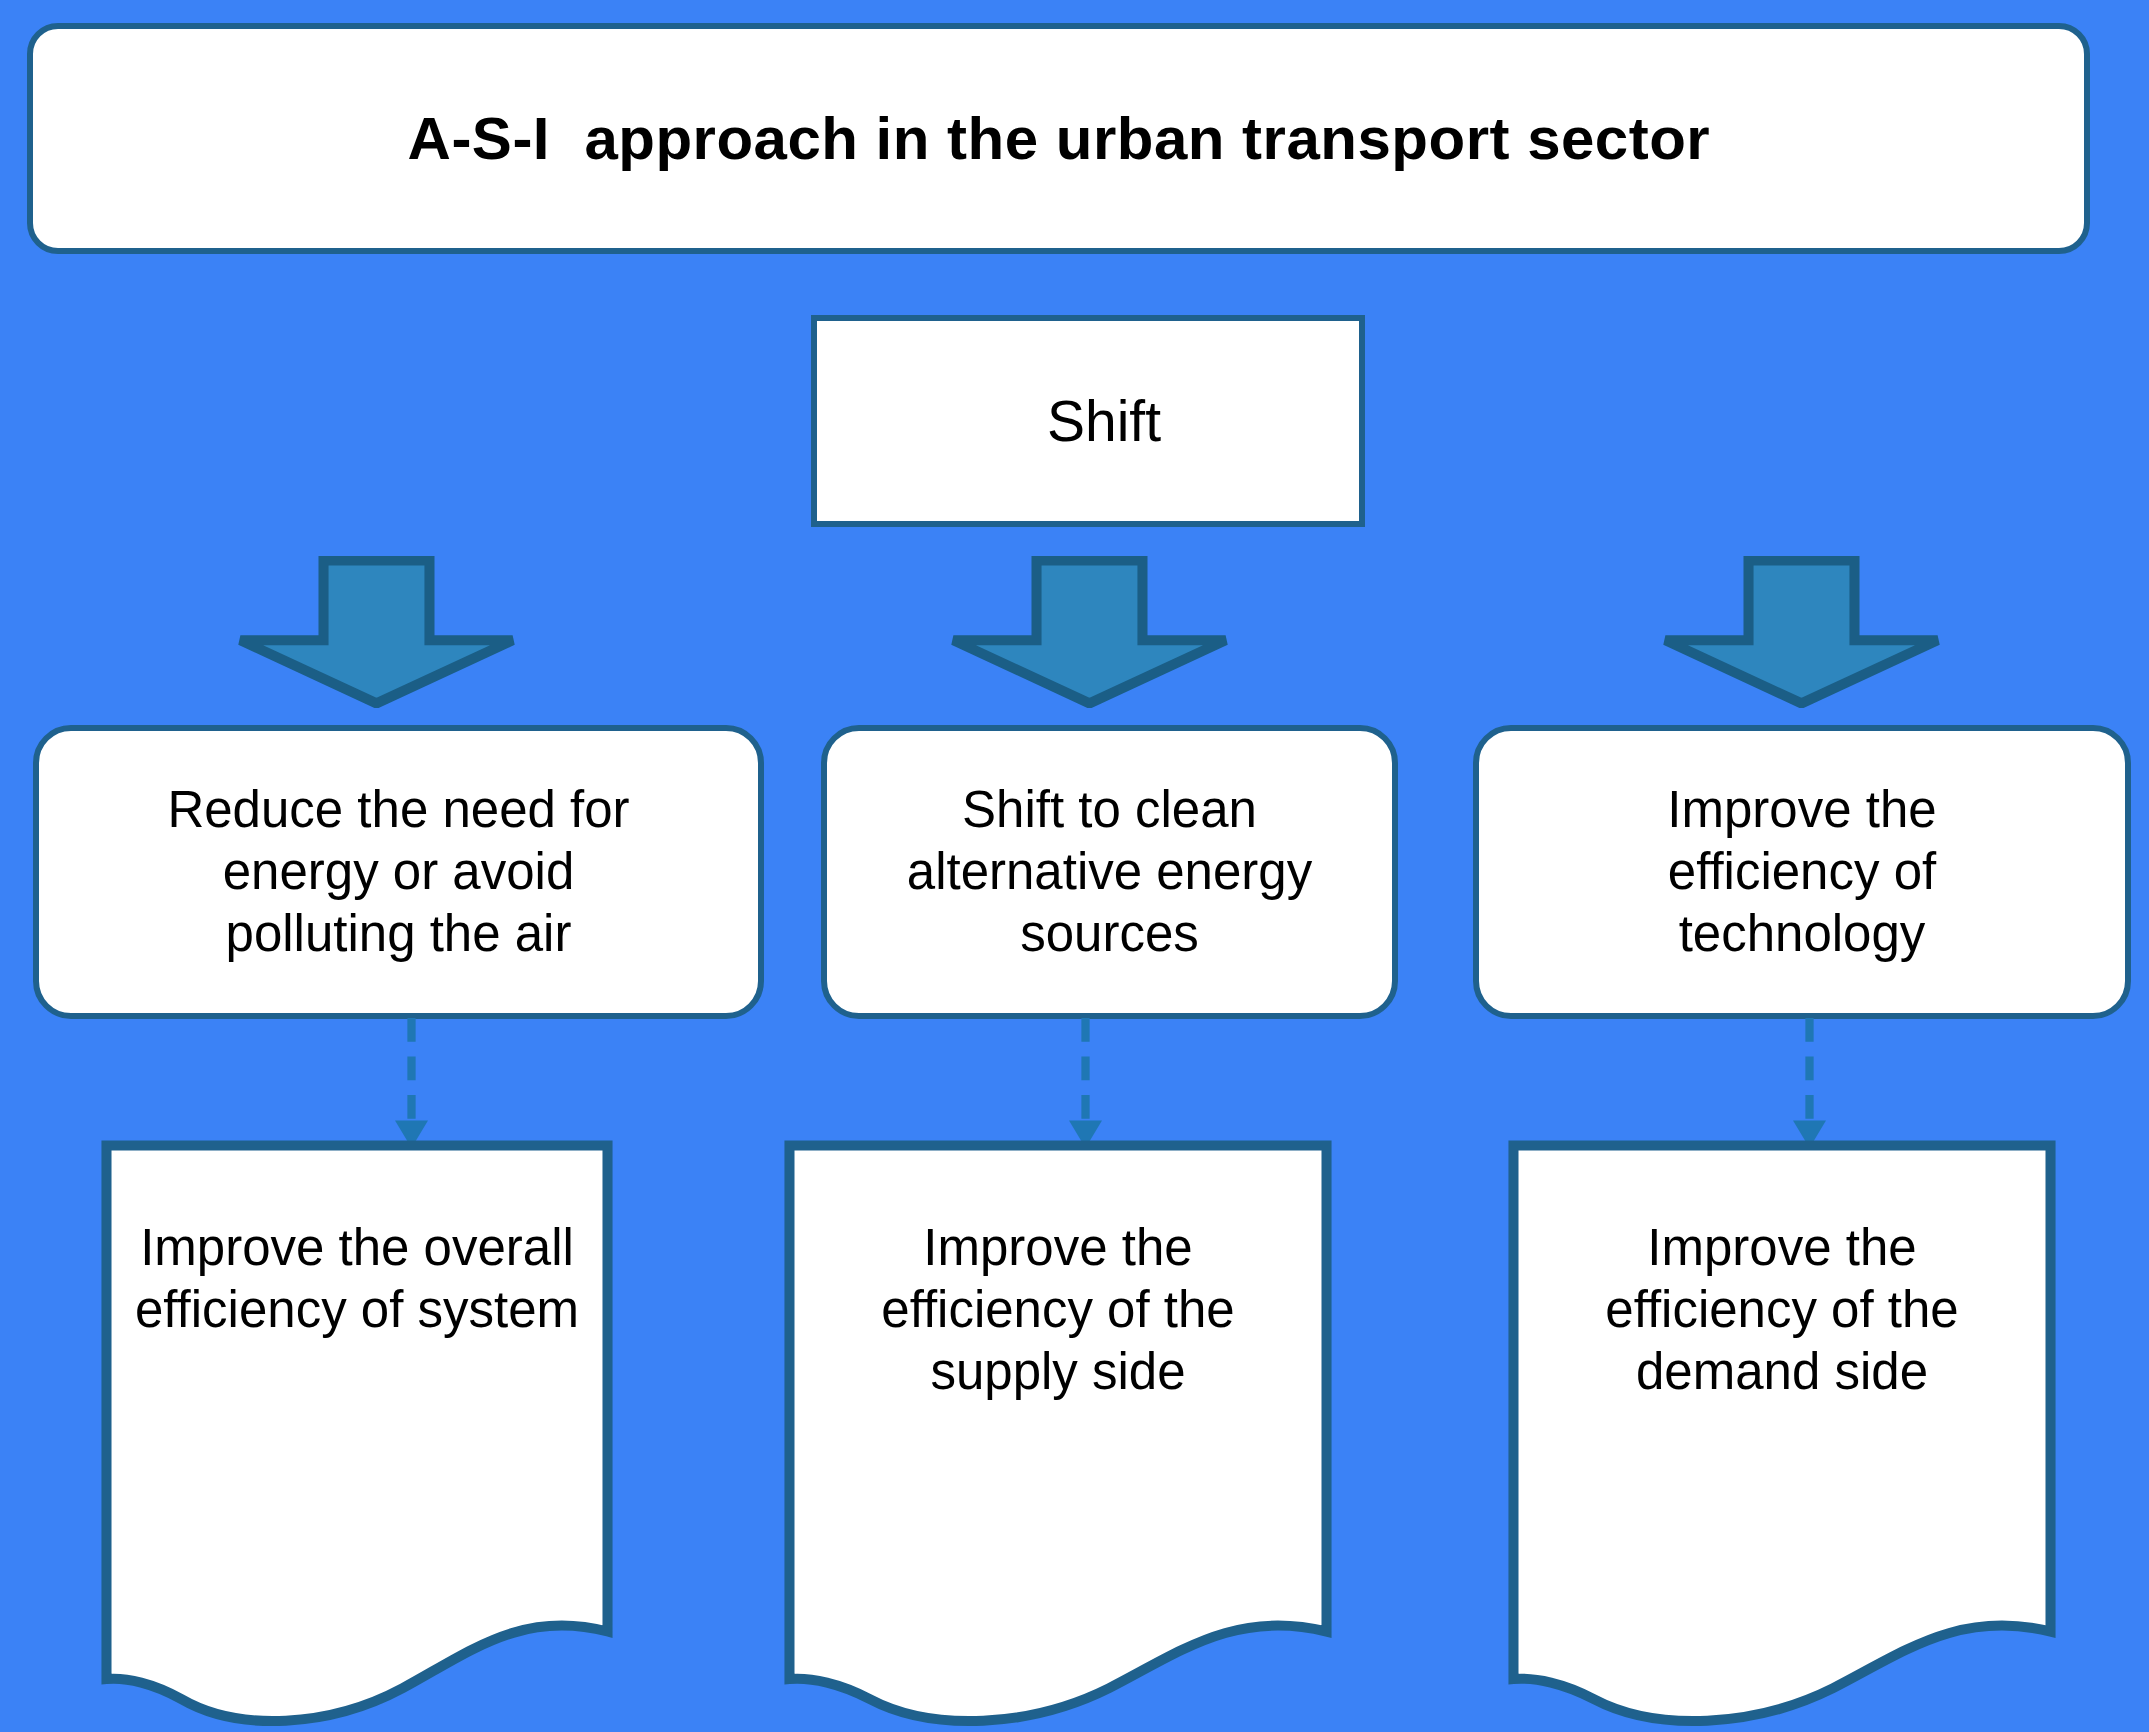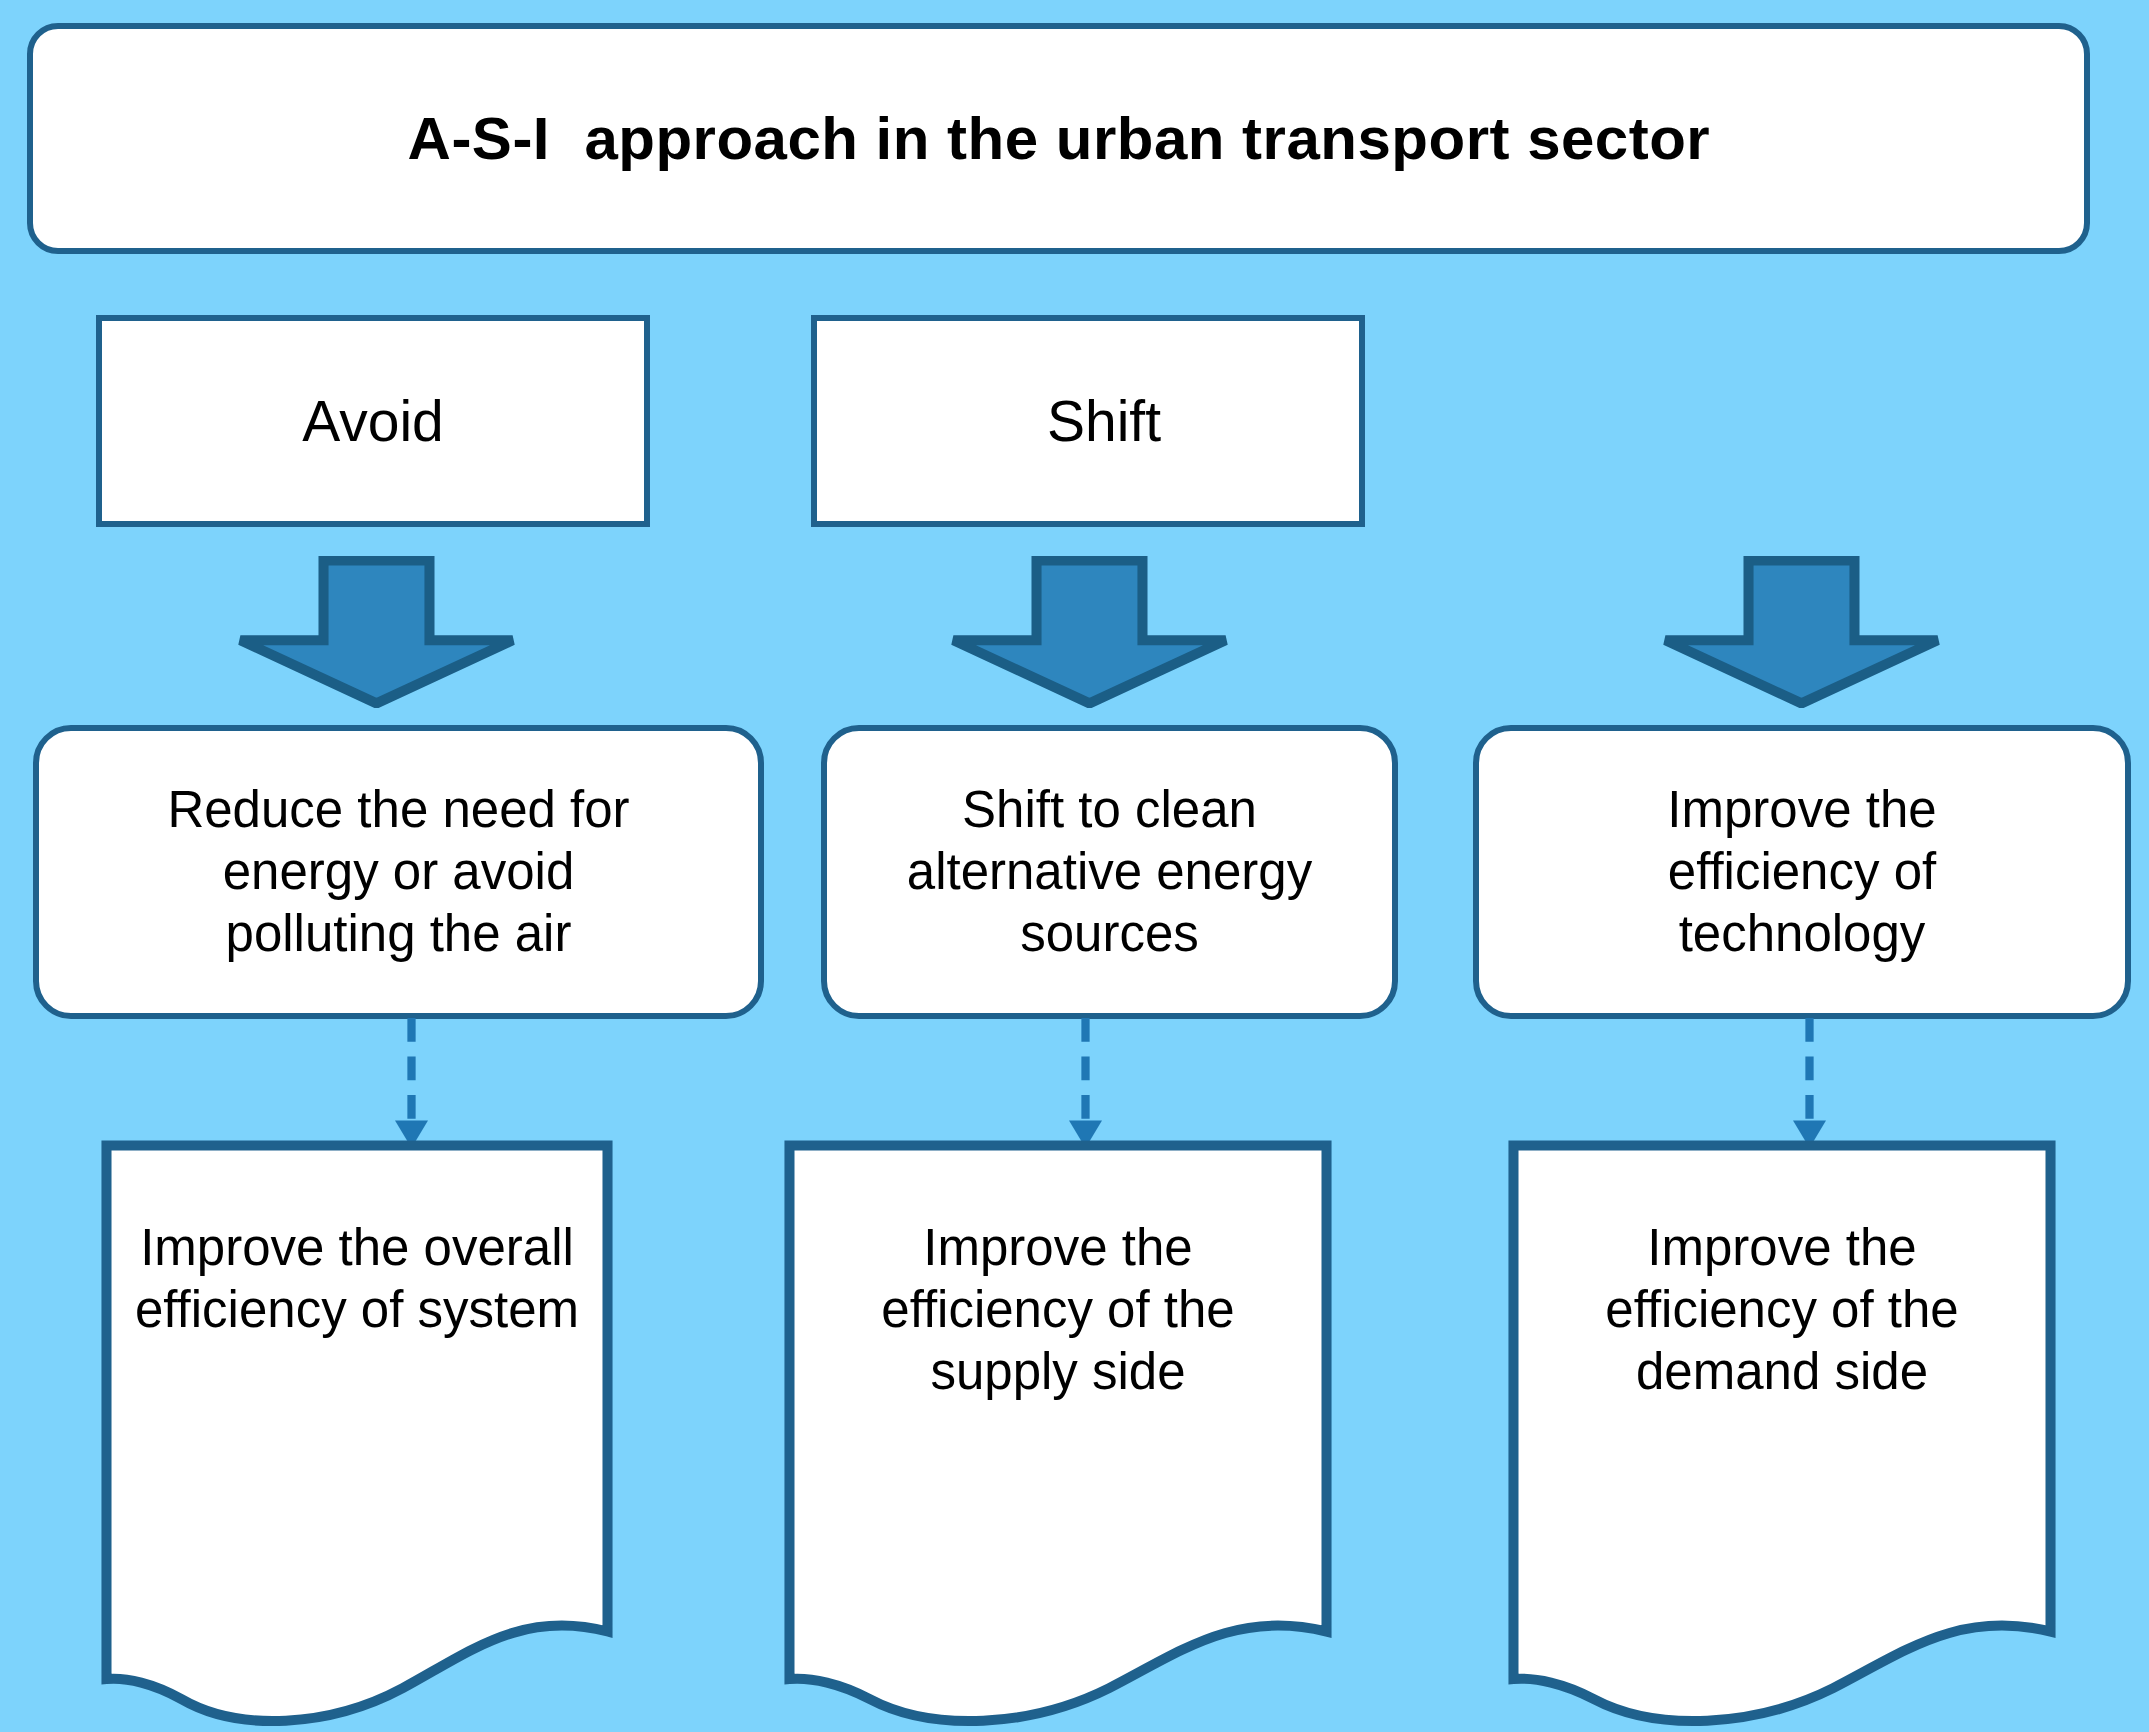--- a/index.html
+++ b/index.html
@@ -8,21 +8,21 @@
     padding: 0;
     background: #ffffff;
   }
   body {
     font-family: "Liberation Sans", sans-serif;
   }
   #canvas {
     position: relative;
     width: 2150px;
     height: 1732px;
-    background: #7dd3fc;
+    background: #3b82f6;
     overflow: hidden;
   }
 
   
   .title-box {
     position: absolute;
     left: 27.4px;
     top: 23px;
     width: 2063px;
     height: 231px;
@@ -146,23 +146,20 @@
 </style>
 </head>
 <body>
 
 <div id="canvas">
 
   <div class="title-box">
     <div class="title-text">A-S-I  approach in the urban transport sector</div>
   </div>
 
-  <div class="cat-box col0">
-    <div class="cat-text">Avoid</div>
-  </div>
 
   <div class="arrow-wrap col0">
     <svg viewBox="0 0 312 166" preserveAspectRatio="none" aria-hidden="true">
       <polygon points="98,5 214,5 214,92 305,92 156,161 7,92 98,92" fill="#2E86BE" stroke="#1B5E86" stroke-width="11" stroke-linejoin="miter"></polygon>
     </svg>
   </div>
 
   <div class="action-box col0">
     <div class="action-text">Reduce the need for
 energy or avoid

